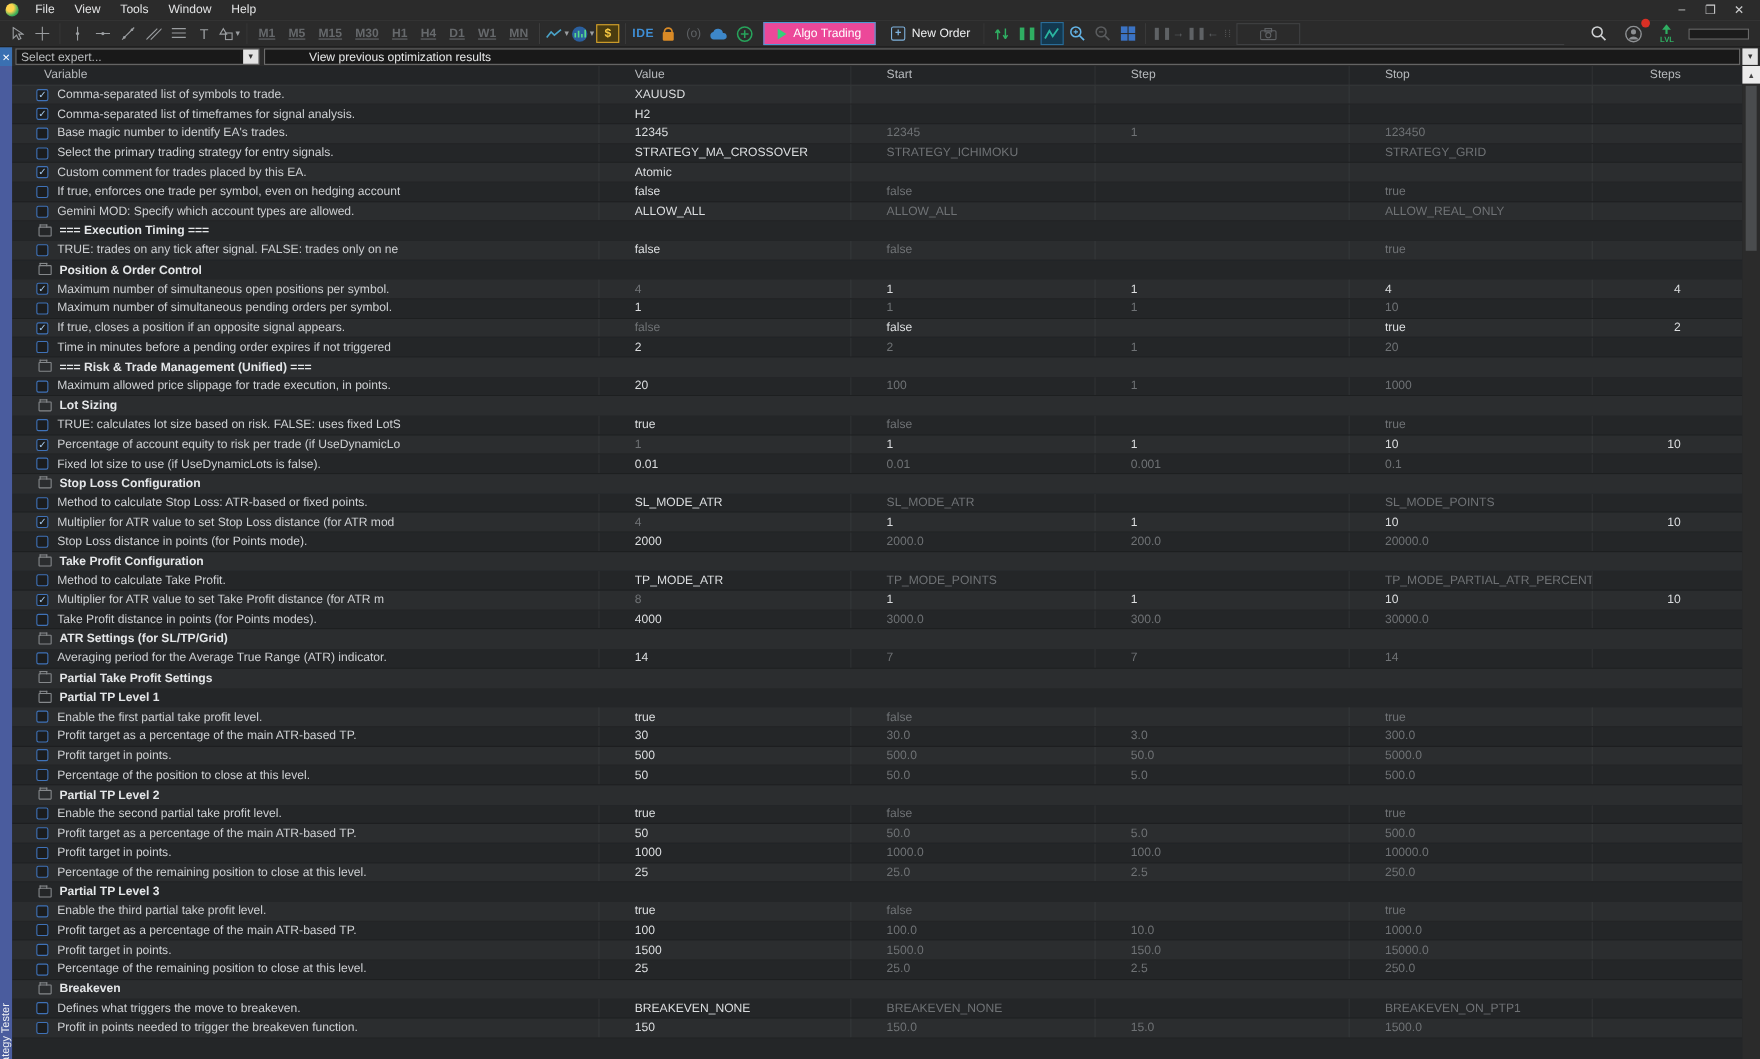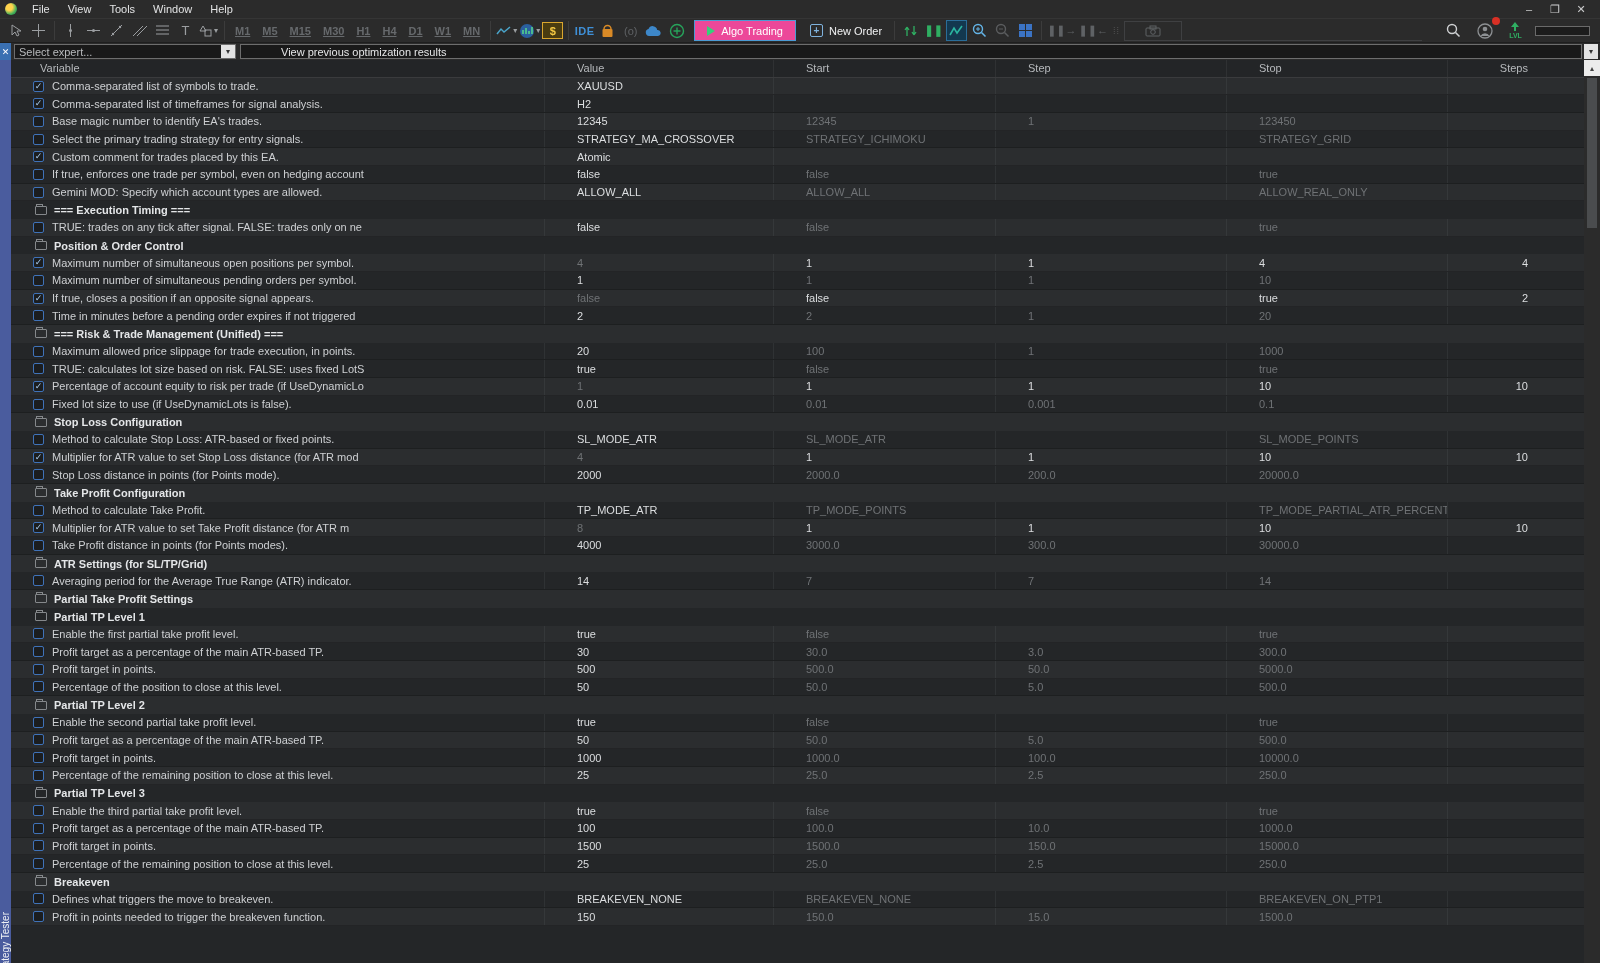--- a/index.html
+++ b/index.html
@@ -468,20 +468,24 @@
           <div class="c c-var">
             <span class="cb"></span>
             <span class="plabel">Maximum allowed price slippage for trade execution, in points.</span>
           </div>
           <span class="c on">20</span>
           <span class="c off">100</span>
           <span class="c off">1</span>
           <span class="c off">1000</span>
           <span class="c on"></span>
         </div>
+        <div class="grow r-even" style="height: 17.68px;">
+          <span class="folder-icon"></span>
+          <span class="glabel">Lot Sizing</span>
+        </div>
         <div class="prow r-odd">
           <div class="c c-var">
             <span class="cb"></span>
             <span class="plabel">TRUE: calculates lot size based on risk. FALSE: uses fixed LotS</span>
           </div>
           <span class="c on">true</span>
           <span class="c off">false</span>
           <span class="c off"></span>
           <span class="c off">true</span>
           <span class="c on"></span>

